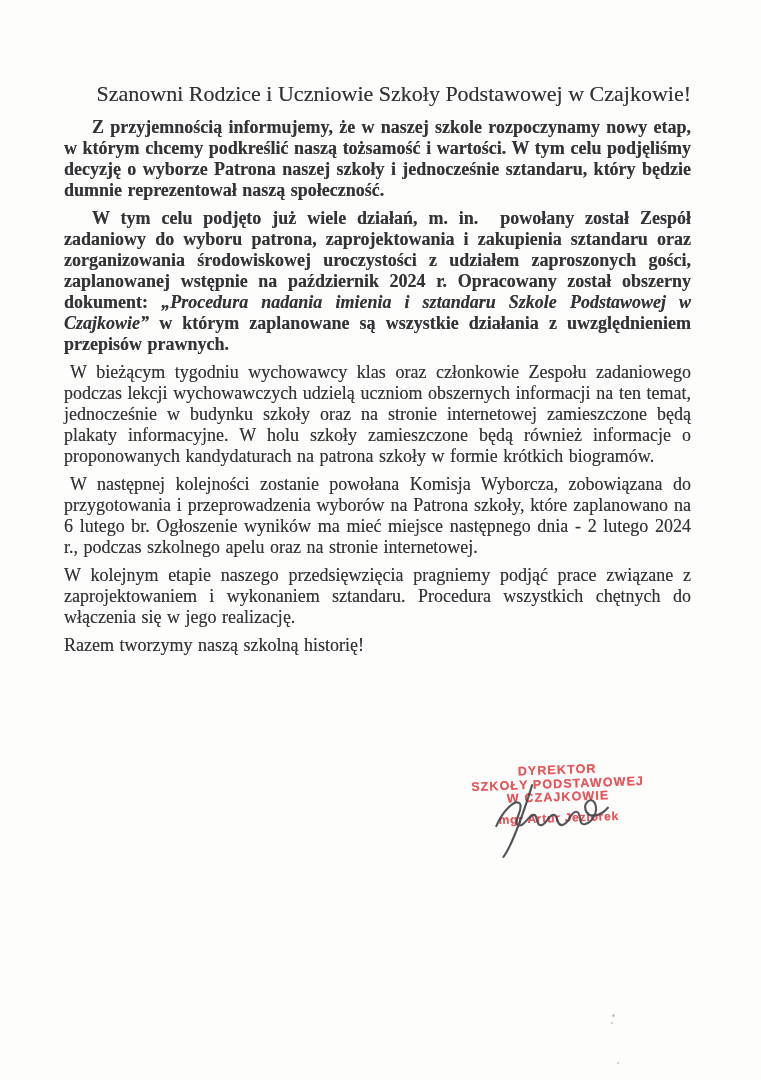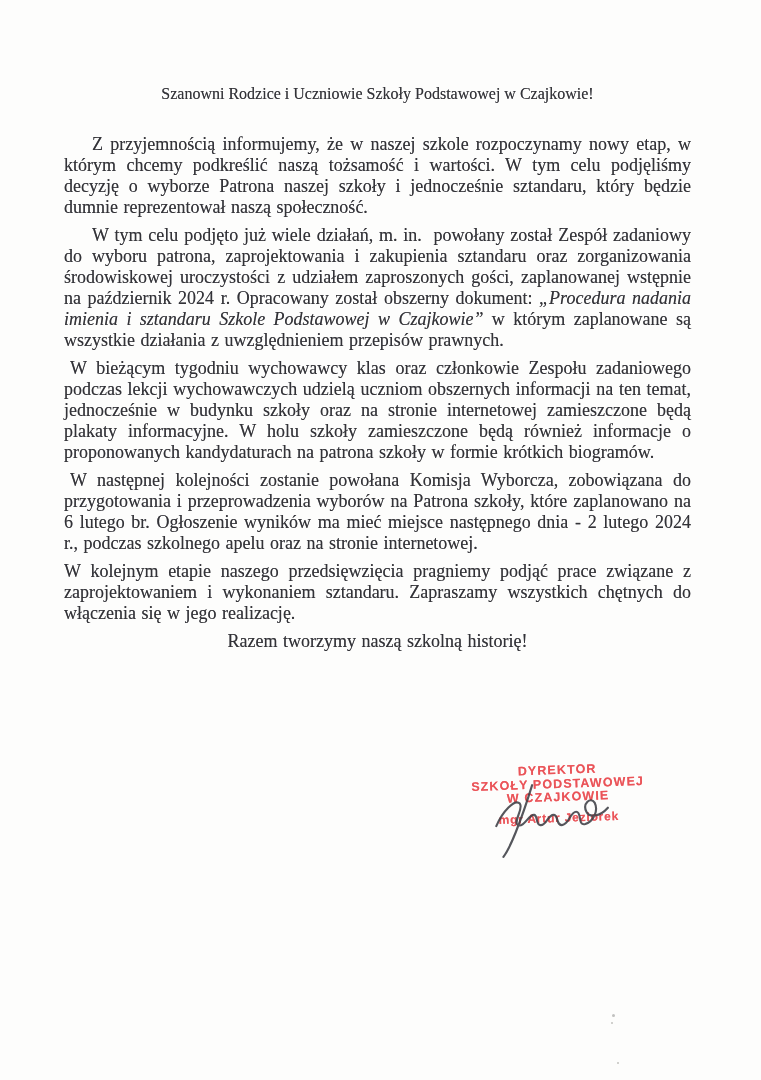--- a/index.html
+++ b/index.html
@@ -13,35 +13,35 @@
     position: relative;
     width: 761px; height: 1080px;
     background: #fdfdfc;
     padding: 83px 70px 0 64px;
     color: #333338;
     font-size: 18px;
     line-height: 21px;
     text-shadow: 0 0 0.5px rgba(45,45,52,0.55);
   }
   .title {
-    text-align: center;
+    text-align: right;
     font-weight: normal;
-    font-size: 16px;
-    margin-bottom: 30px;
+    font-size: 22px;
+    margin-bottom: 13px;
     white-space: nowrap;
   }
   .para {
     text-align: justify;
     margin-bottom: 7px;
     word-spacing: 1px;
   }
-  .ind-lg { text-indent: 28px; }
+  .ind-lg { text-indent: 28px; font-weight: bold; }
   .ind-sm { text-indent: 6px; }
   .para i { font-style: italic; }
-  .closing { text-align: center; }
+  .closing { text-align: left; }
 
   .stamp {
     position: absolute;
     left: 468px; top: 764px;
     width: 180px;
     text-align: center;
     font-family: "Liberation Sans", "DejaVu Sans", sans-serif;
     font-weight: bold;
     font-size: 12.5px;
     line-height: 13.5px;
@@ -86,21 +86,21 @@
 
   <p class="para ind-lg"><span>Z przyjemnością informujemy, że w naszej szkole rozpoczynamy nowy etap, w którym chcemy podkreślić naszą tożsamość i wartości. W tym celu podjęliśmy decyzję o wyborze Patrona naszej szkoły i jednocześnie sztandaru, który będzie dumnie reprezentował naszą społeczność.</span></p>
 
   <p class="para ind-lg"><span>W tym celu podjęto już wiele działań, m. in.&nbsp; powołany został Zespół zadaniowy do wyboru patrona, zaprojektowania i zakupienia sztandaru oraz zorganizowania środowiskowej uroczystości z udziałem zaproszonych gości, zaplanowanej wstępnie na październik 2024 r. Opracowany został obszerny dokument: </span><i>„Procedura nadania imienia i sztandaru Szkole Podstawowej w Czajkowie”</i><span> w którym zaplanowane są wszystkie działania z uwzględnieniem przepisów prawnych.</span></p>
 
   <p class="para ind-sm"><span>W bieżącym tygodniu wychowawcy klas oraz członkowie Zespołu zadaniowego podczas lekcji wychowawczych udzielą uczniom obszernych informacji na ten temat, jednocześnie w budynku szkoły oraz na stronie internetowej zamieszczone będą plakaty informacyjne. W holu szkoły zamieszczone będą również informacje o proponowanych kandydaturach na patrona szkoły w formie krótkich biogramów.</span></p>
 
   <p class="para ind-sm"><span>W następnej kolejności zostanie powołana Komisja Wyborcza, zobowiązana do przygotowania i przeprowadzenia wyborów na Patrona szkoły, które zaplanowano na 6 lutego br. Ogłoszenie wyników ma mieć miejsce następnego dnia - 2 lutego 2024 r., podczas szkolnego apelu oraz na stronie internetowej.</span></p>
 
 
-  <p class="para"><span>W kolejnym etapie naszego przedsięwzięcia pragniemy podjąć prace związane z zaprojektowaniem i wykonaniem sztandaru. Zapraszamy wszystkich chętnych do włączenia się w jego realizację.</span></p>
+  <p class="para"><span>W kolejnym etapie naszego przedsięwzięcia pragniemy podjąć prace związane z zaprojektowaniem i wykonaniem sztandaru. Procedura wszystkich chętnych do włączenia się w jego realizację.</span></p>
 
   <p class="para closing"><span>Razem tworzymy naszą szkolną historię!</span></p>
 
   <div class="stamp" style="color: rgb(233, 70, 75);">
     <div class="stamp-line">DYREKTOR</div>
     <div class="stamp-line">SZKOŁY PODSTAWOWEJ</div>
     <div class="stamp-line">W CZAJKOWIE</div>
     <div class="stamp-line stamp-name">mgr Artur Jeziorek</div>
   </div>
 

